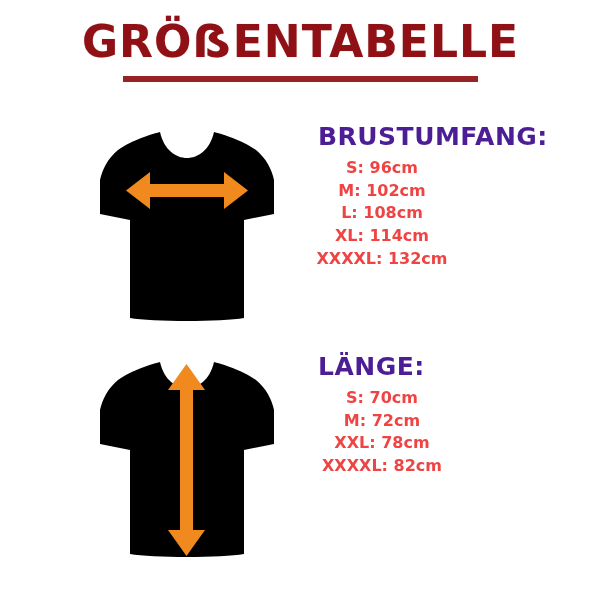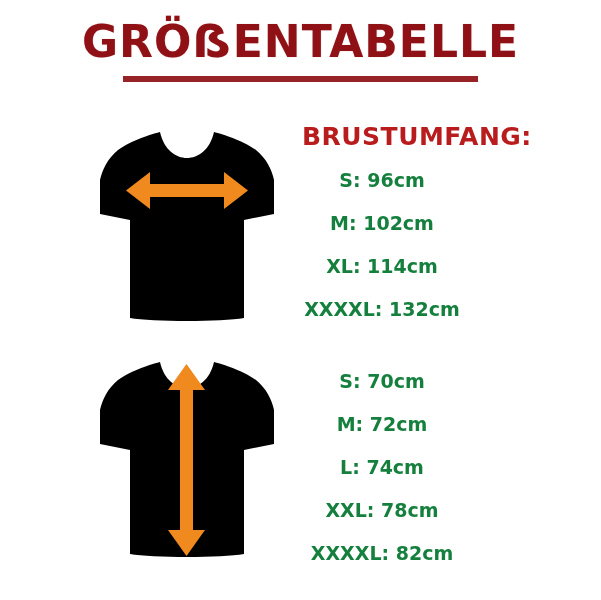--- a/index.html
+++ b/index.html
@@ -64,40 +64,39 @@
     position: absolute;
     left: 296px;
     top: 0;
     width: 290px;
   }
 
   .measure-heading {
     font-family: "DejaVu Sans", sans-serif;
     font-weight: bold;
     font-size: 25px;
-    color: #b91c1c;
+    color: #4c1d95;
     letter-spacing: 0.5px;
-    margin: 0 0 6px 0;
+    margin: 0 0 6px 16px;
     text-align: left;
     padding-left: 6px;
   }
   .measure-heading.right-align { text-align: left; }
 
   .rows {
     padding-right: 118px;
   }
   .row {
     font-family: "DejaVu Sans", sans-serif;
     font-weight: bold;
-    font-size: 19px;
-    color: #15803d;
+    font-size: 16px;
+    color: #ef4444;
     line-height: 1.42;
     text-align: center;
     white-space: nowrap;
-    margin-top: 16px;
   }
   .row .lbl { }
   .row .val { }
 
   svg { display: block; }
 </style>
 </head>
 <body>
 
 <div id="page">
@@ -138,20 +137,24 @@
       <div class="rows">
         <div class="row">
           <span class="lbl">S: </span>
           <span class="val">96cm</span>
         </div>
         <div class="row">
           <span class="lbl">M: </span>
           <span class="val">102cm</span>
         </div>
         <div class="row">
+          <span class="lbl">L: </span>
+          <span class="val">108cm</span>
+        </div>
+        <div class="row">
           <span class="lbl">XL: </span>
           <span class="val">114cm</span>
         </div>
         <div class="row">
           <span class="lbl">XXXXL: </span>
           <span class="val">132cm</span>
         </div>
       </div>
     </div>
   </div>
@@ -176,34 +179,31 @@
 
         <g>
           <rect x="88" y="38" width="13" height="140" fill="#f08a1e"></rect>
           <polygon points="76,38 113,38 94.5,12" fill="#f08a1e"></polygon>
           <polygon points="76,178 113,178 94.5,204" fill="#f08a1e"></polygon>
         </g>
       </svg>
     </div>
 
     <div class="text-wrap">
+      <div class="measure-heading right-align">LÄNGE:</div>
       <div class="rows">
         <div class="row">
           <span class="lbl">S: </span>
           <span class="val">70cm</span>
         </div>
         <div class="row">
           <span class="lbl">M: </span>
           <span class="val">72cm</span>
         </div>
         <div class="row">
-          <span class="lbl">L: </span>
-          <span class="val">74cm</span>
-        </div>
-        <div class="row">
           <span class="lbl">XXL: </span>
           <span class="val">78cm</span>
         </div>
         <div class="row">
           <span class="lbl">XXXXL: </span>
           <span class="val">82cm</span>
         </div>
       </div>
     </div>
   </div>

